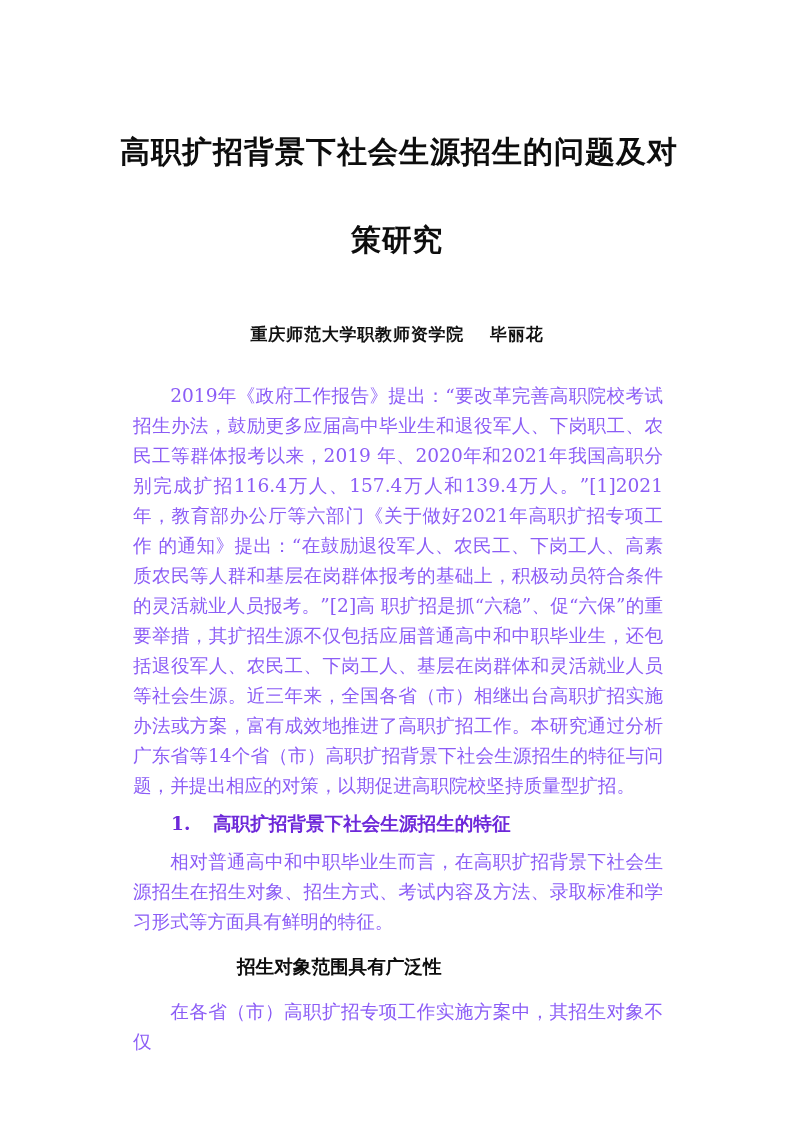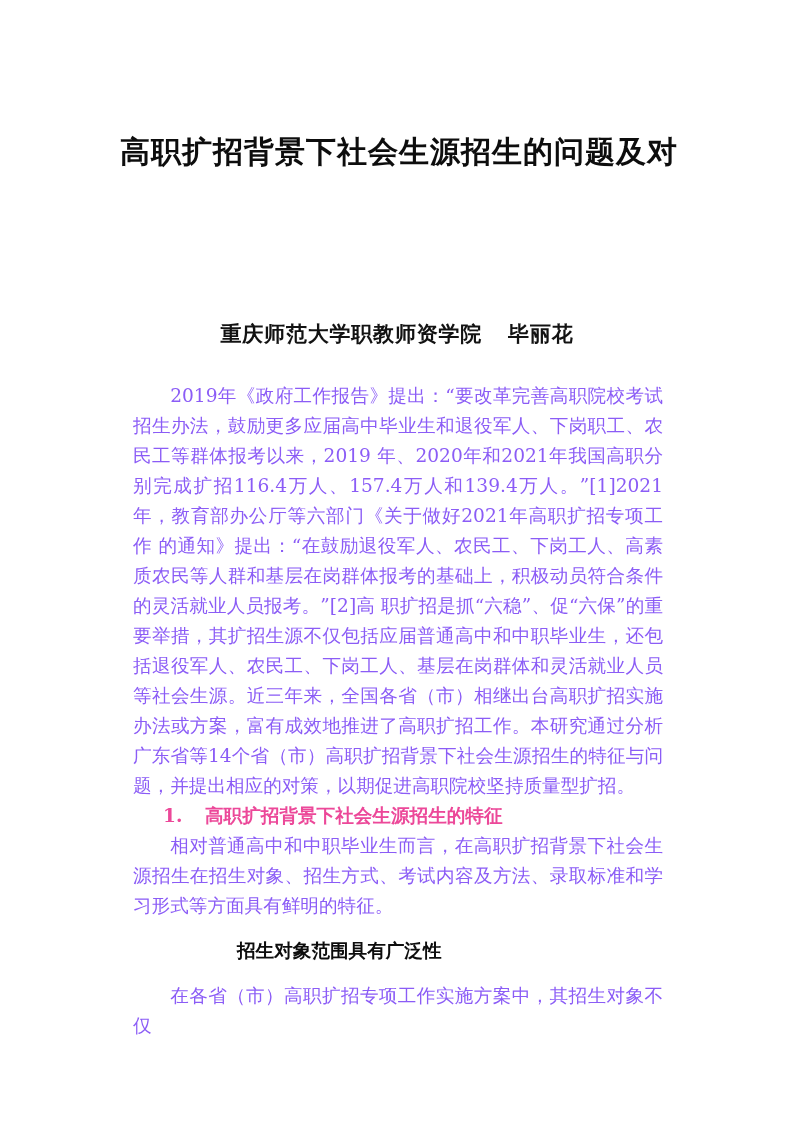--- a/index.html
+++ b/index.html
@@ -47,21 +47,21 @@
     letter-spacing: 1.0px;
   }
 
   
   .author-line {
     position: absolute;
     left: 120px;
     top: 322px;
     width: 554px;
     text-align: center;
-    font-size: 21px;
+    font-size: 17px;
     font-weight: bold;
     letter-spacing: 0.8px;
     line-height: 24px;
     color: #121212;
   }
   .author-line .sep {
     display: inline-block;
     width: 26px;
   }
 
@@ -82,25 +82,25 @@
     text-align-last: left;
     letter-spacing: 0px;
     color: #8b5cf6;
     word-break: break-all;
   }
   p.para.indent {
     text-indent: 2em;
   }
 
   h2.section-heading {
-    margin: 0;
+    margin: 8px;
     font-size: 18.6px;
     line-height: 30px;
     font-weight: bold;
-    color: #ec4899;
+    color: #6d28d9;
     white-space: nowrap;
   }
   h2.section-heading .num {
     display: inline-block;
     margin-left: 30px;
     width: 42px;
     font-weight: bold;
   }
 
   h3.sub-heading {
@@ -113,20 +113,21 @@
     white-space: nowrap;
   }
 </style>
 </head>
 <body>
 
 <div class="page">
 
   <div class="doc-title">
     <span class="tline tline-1">高职扩招背景下社会生源招生的问题及对</span>
+    <span class="tline tline-2">策研究</span>
   </div>
 
   <div class="author-line">
     <span>重庆师范大学职教师资学院</span><span class="sep"></span><span>毕丽花</span>
   </div>
 
   <div class="body-block">
 
     <p class="para indent">2019年《政府工作报告》提出：“要改革完善高职院校考试招生办法，鼓励更多应届高中毕业生和退役军人、下岗职工、农民工等群体报考以来，2019 年、2020年和2021年我国高职分别完成扩招116.4万人、157.4万人和139.4万人。”[1]2021年，教育部办公厅等六部门《关于做好2021年高职扩招专项工作 的通知》提出：“在鼓励退役军人、农民工、下岗工人、高素质农民等人群和基层在岗群体报考的基础上，积极动员符合条件的灵活就业人员报考。”[2]高 职扩招是抓“六稳”、促“六保”的重要举措，其扩招生源不仅包括应届普通高中和中职毕业生，还包括退役军人、农民工、下岗工人、基层在岗群体和灵活就业人员等社会生源。近三年来，全国各省（市）相继出台高职扩招实施办法或方案，富有成效地推进了高职扩招工作。本研究通过分析广东省等14个省（市）高职扩招背景下社会生源招生的特征与问题，并提出相应的对策，以期促进高职院校坚持质量型扩招。</p>
 

